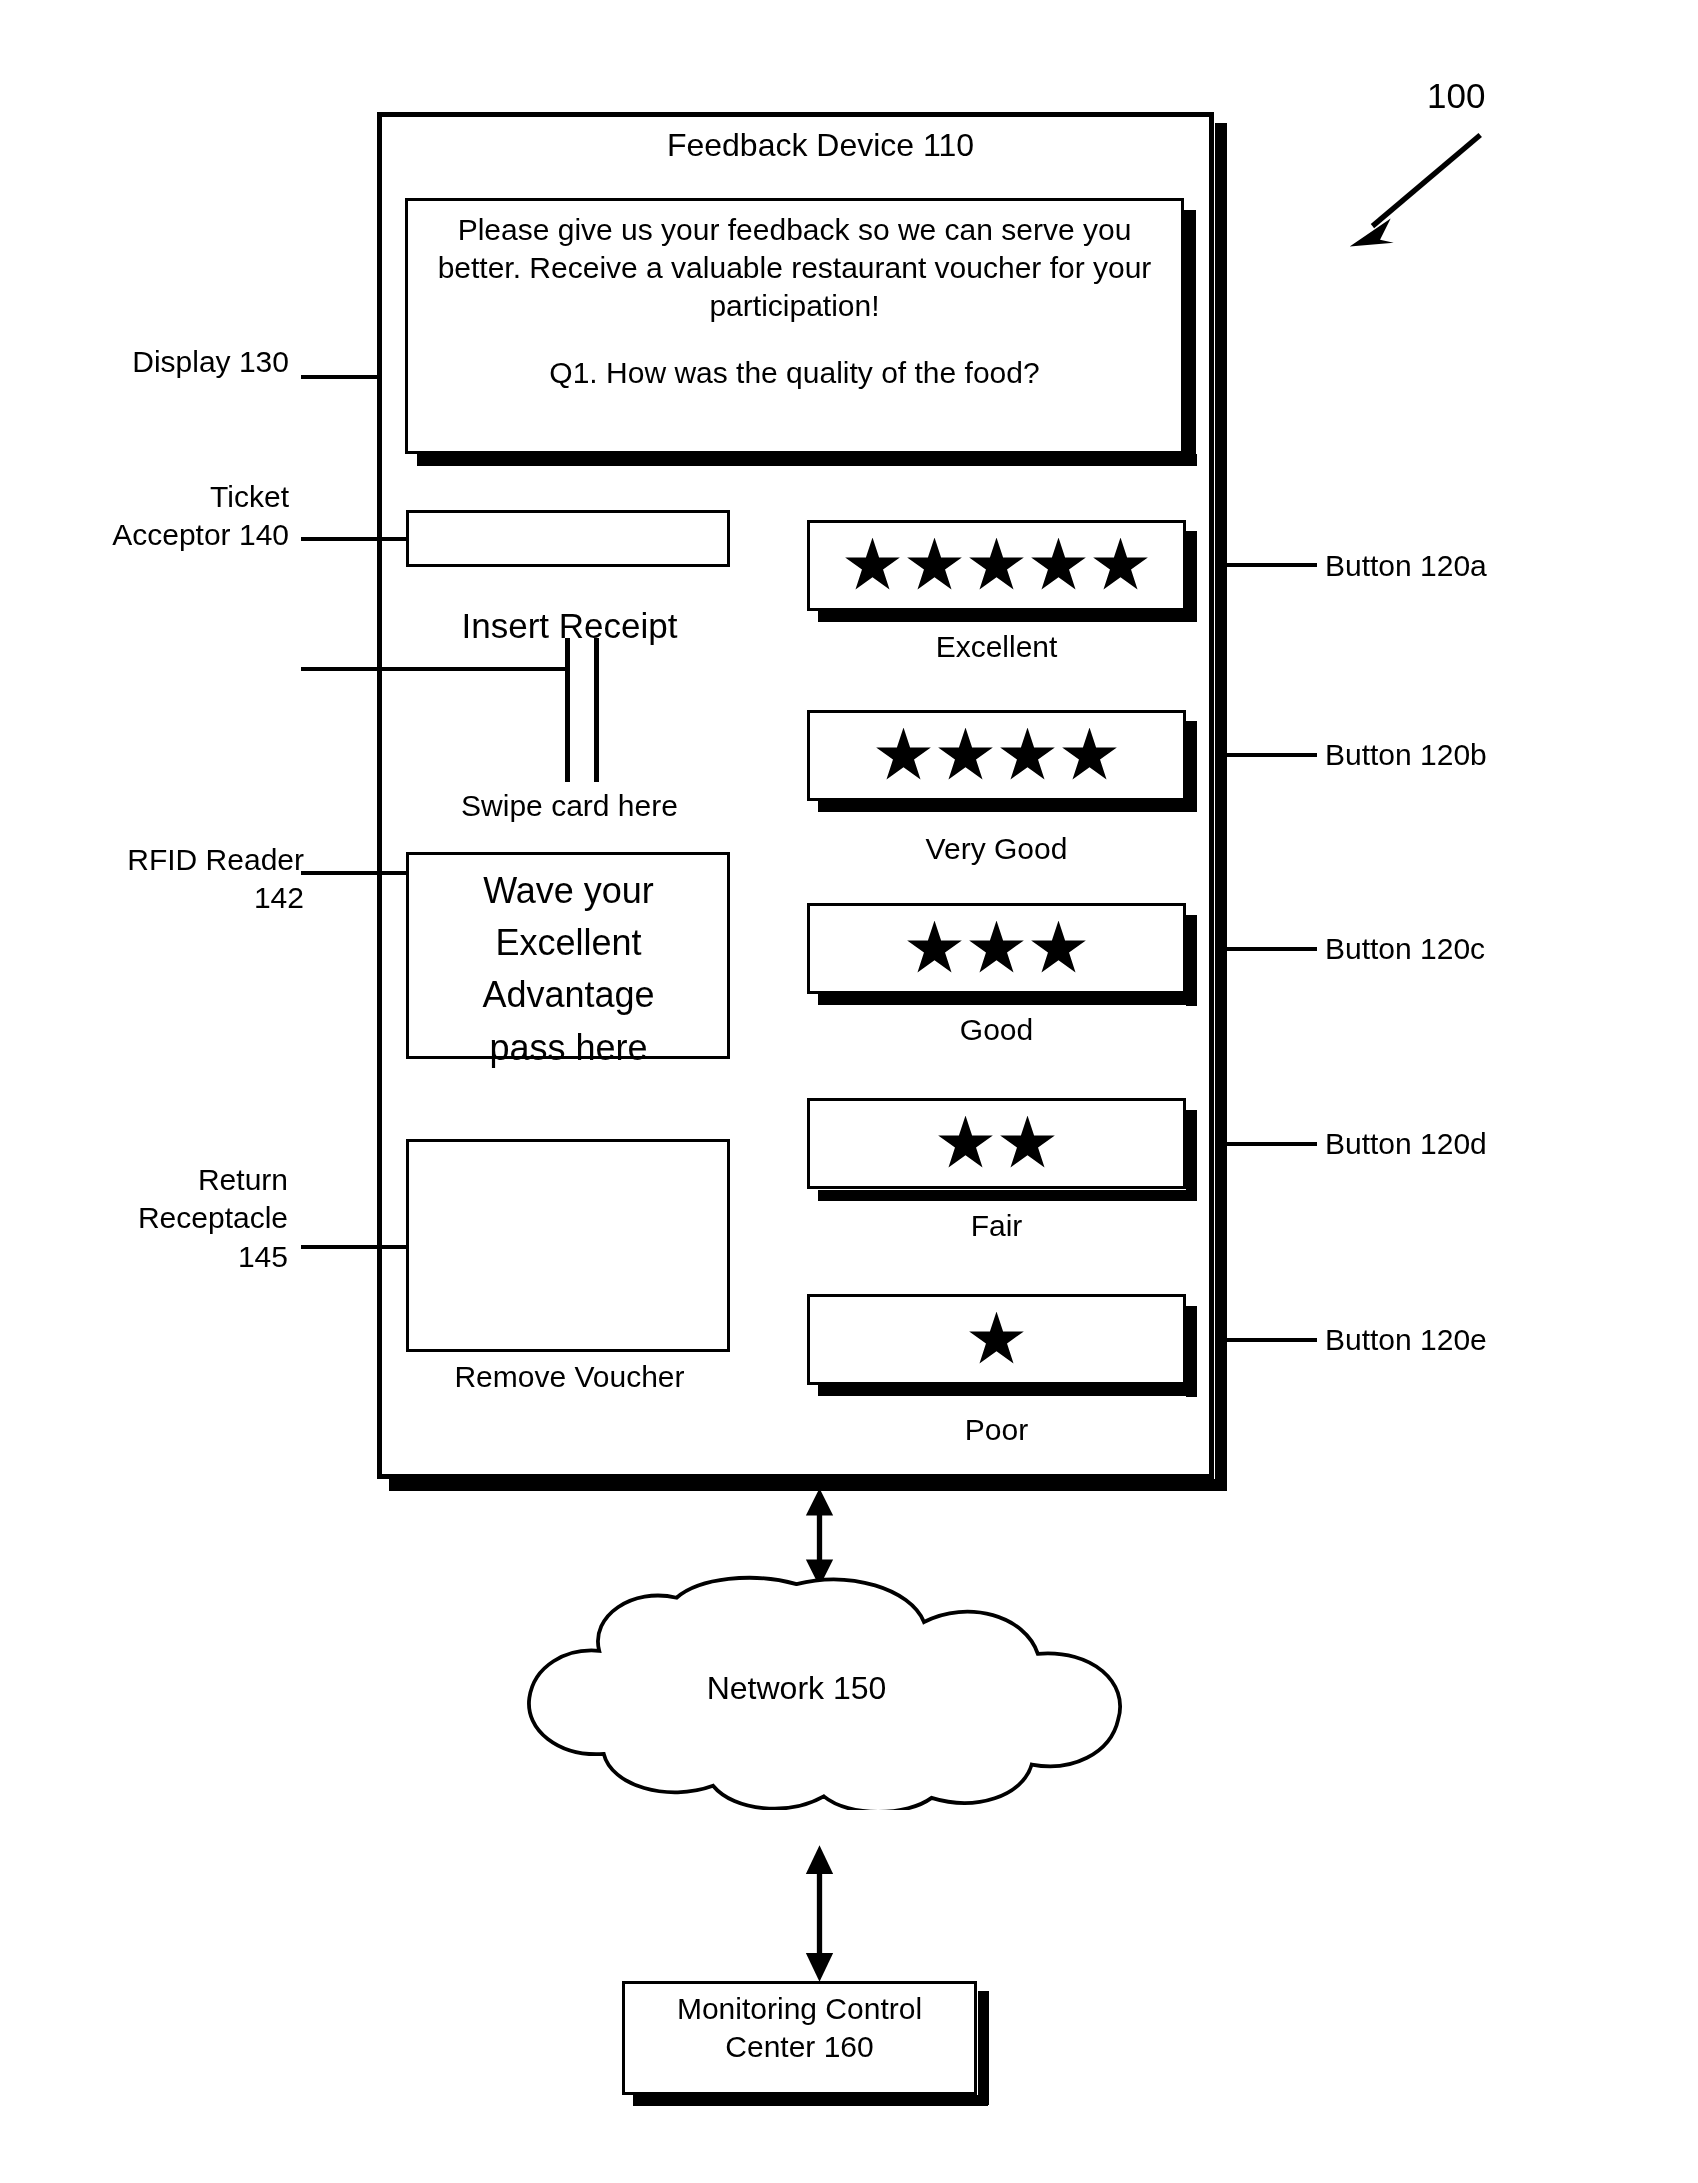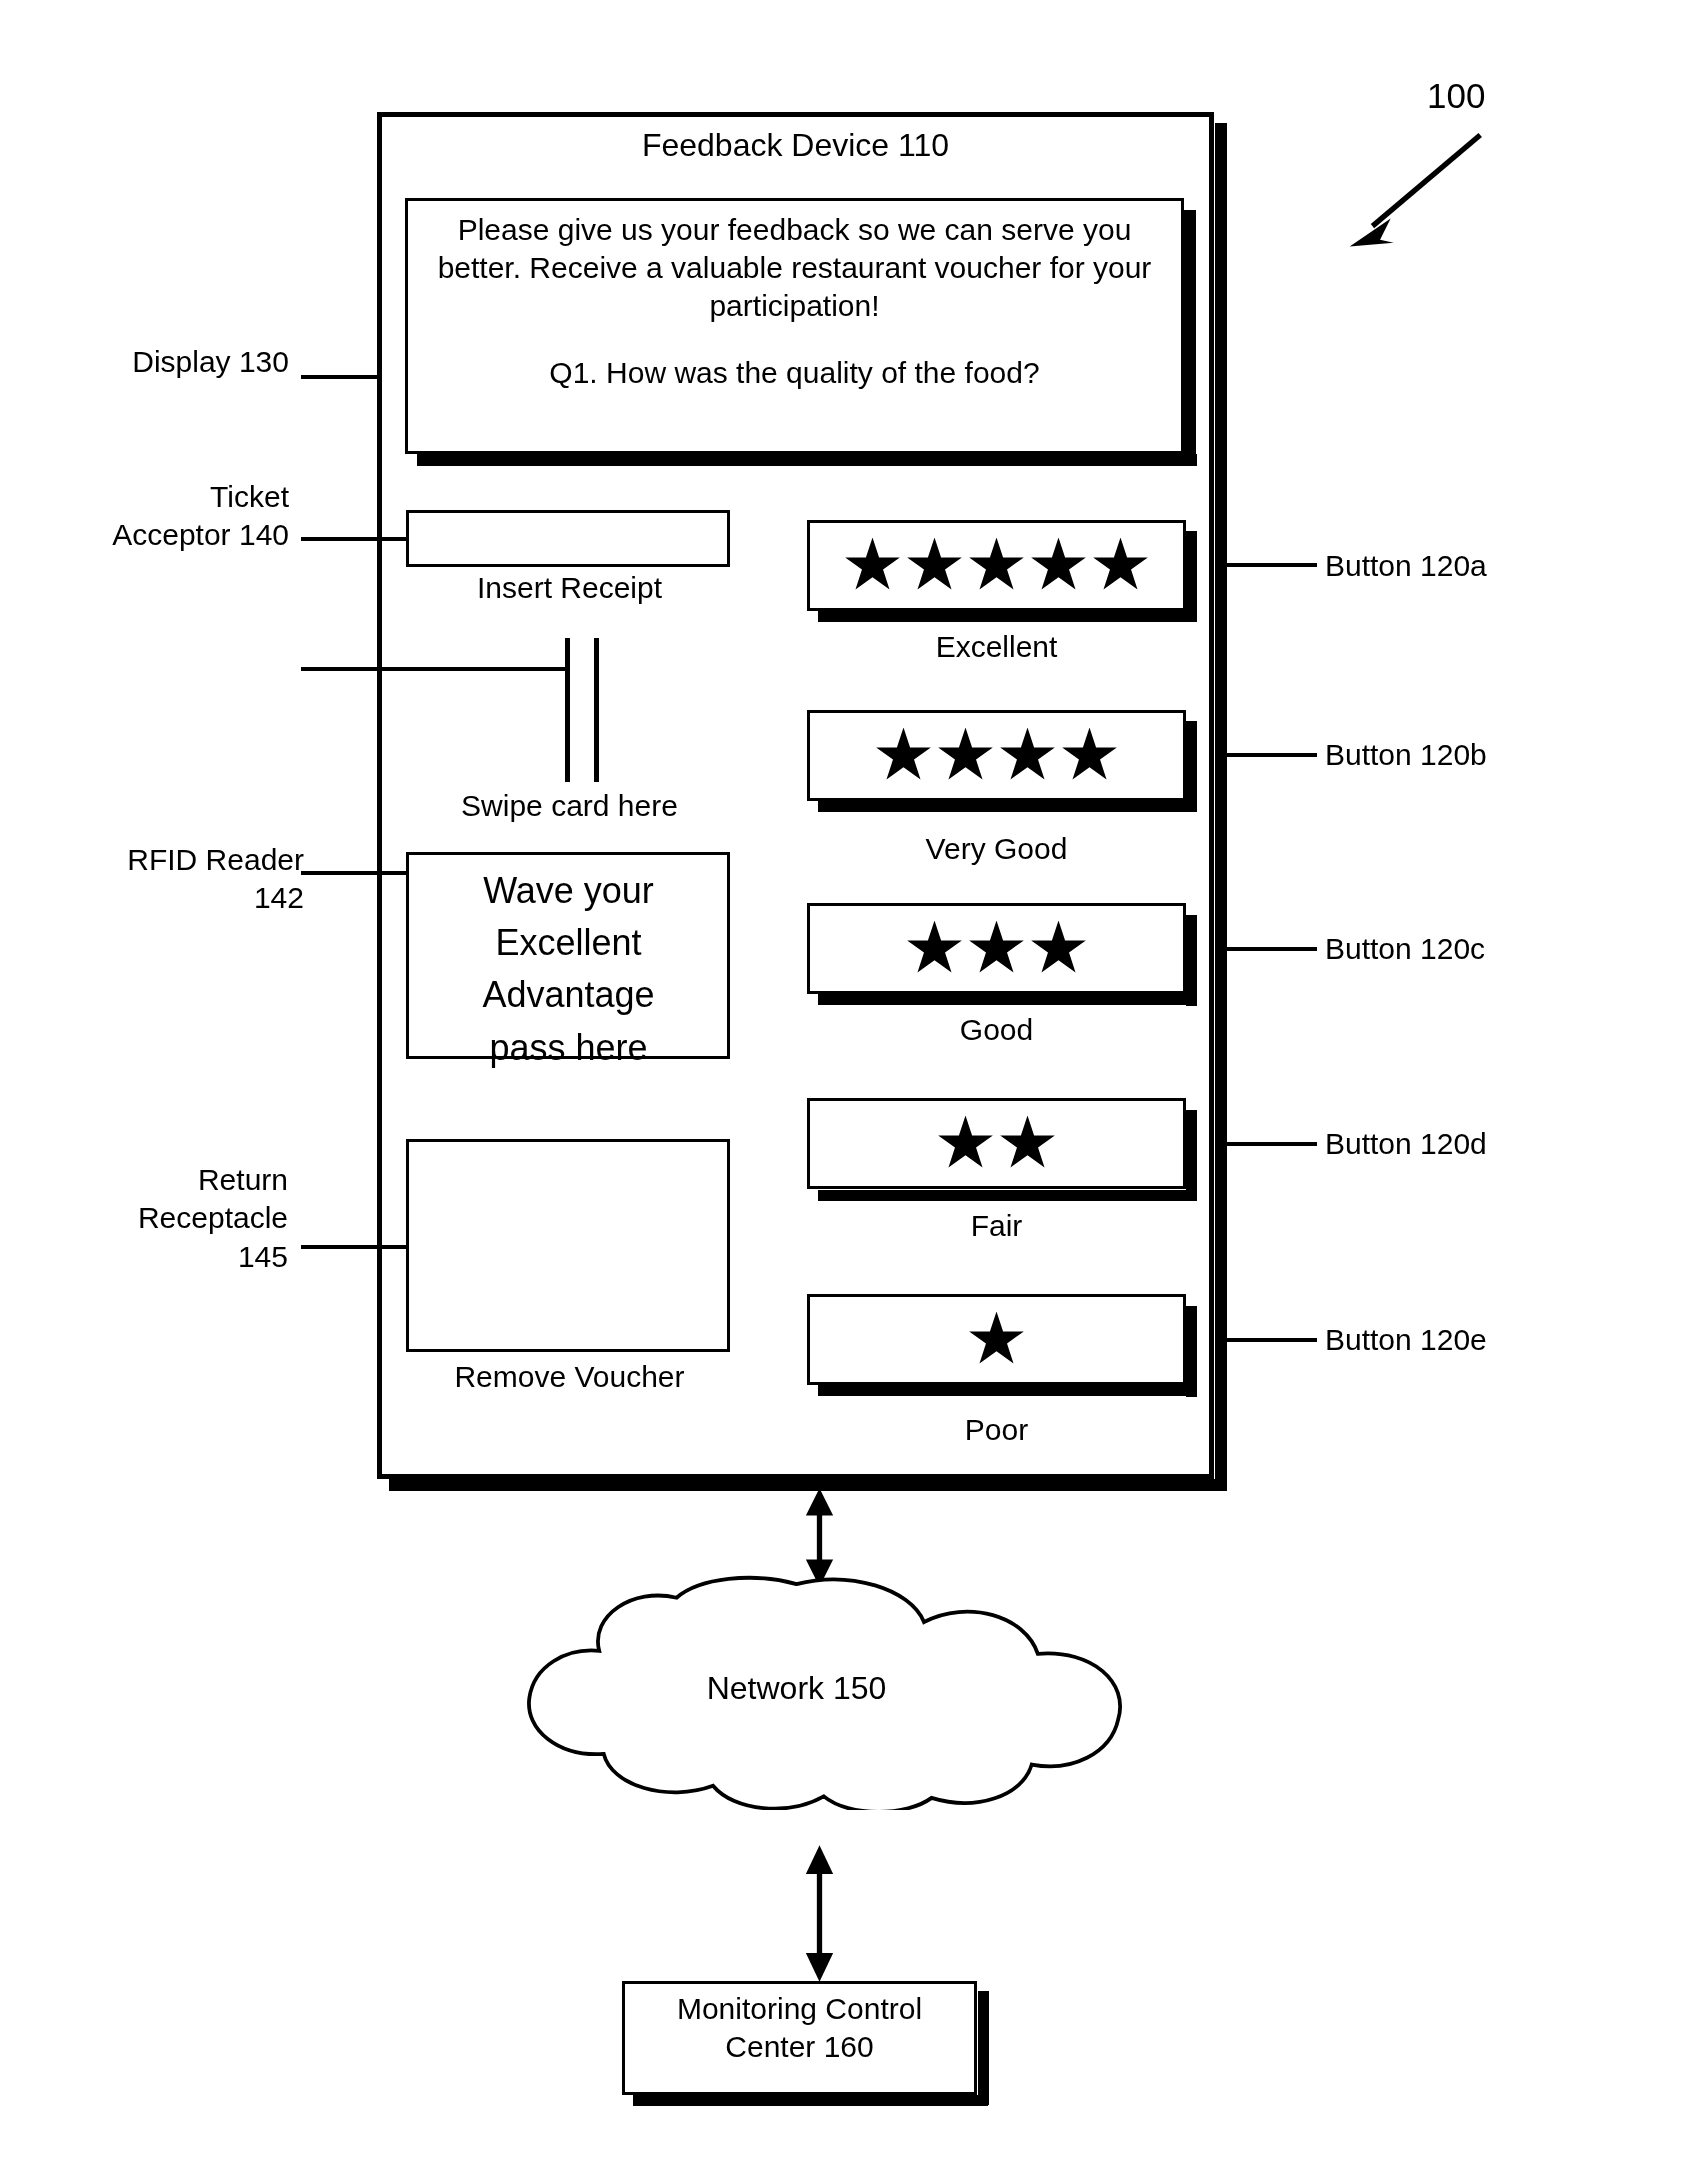--- a/index.html
+++ b/index.html
@@ -8,35 +8,35 @@
   .stage{position:absolute;left:0;top:0;width:1698px;height:2183px;overflow:hidden;}
   .ctr{text-align:center;}
   .ln{position:absolute;background:#000;}
 
   
   .chassis{position:absolute;left:377px;top:112px;width:837px;height:1367px;
            border:5.3px solid #000;background:#fff;box-sizing:border-box;}
   .chassis-shadow{position:absolute;left:1215px;top:123px;width:12px;height:1367px;background:#000;}
   .chassis-shadow-b{position:absolute;left:389px;top:1479px;width:838px;height:12px;background:#000;}
 
-  .device-title{position:absolute;left:377px;top:127px;width:837px;font-size:32px;}
+  .device-title{position:absolute;left:377px;top:127px;width:837px;font-size:32px;padding-left:25px;}
 
   
   .display{position:absolute;left:405px;top:198px;width:779px;height:256px;
            border:3.8px solid #000;background:#fff;box-sizing:border-box;}
   .display-shadow-r{position:absolute;left:1184px;top:210px;width:12px;height:256px;background:#000;}
   .display-shadow-b{position:absolute;left:417px;top:454px;width:780px;height:12px;background:#000;}
   .display-text{position:absolute;left:414px;top:211px;width:761px;font-size:30px;line-height:1.26;}
   .display-text p{margin:0;}
   .display-gap{height:30px;}
 
   
   .ticket-slot{position:absolute;left:406px;top:510px;width:324px;height:57px;
                border:3px solid #000;background:#fff;box-sizing:border-box;}
-  .cap-insert{position:absolute;left:370px;top:571px;width:399px;font-size:30px;}
+  .cap-insert{position:absolute;left:370px;top:606px;width:399px;font-size:35px;}
 
   
   .swipe-l{position:absolute;left:565px;top:638px;width:4.6px;height:144px;background:#000;}
   .swipe-r{position:absolute;left:594px;top:638px;width:4.6px;height:144px;background:#000;}
   .cap-swipe{position:absolute;left:370px;top:789px;width:399px;font-size:30px;}
 
   
   .rfid-box{position:absolute;left:406px;top:852px;width:324px;height:207px;
             border:3px solid #000;background:#fff;box-sizing:border-box;}
   .rfid-text{position:absolute;left:414px;top:865px;width:309px;font-size:36px;line-height:1.45;}

